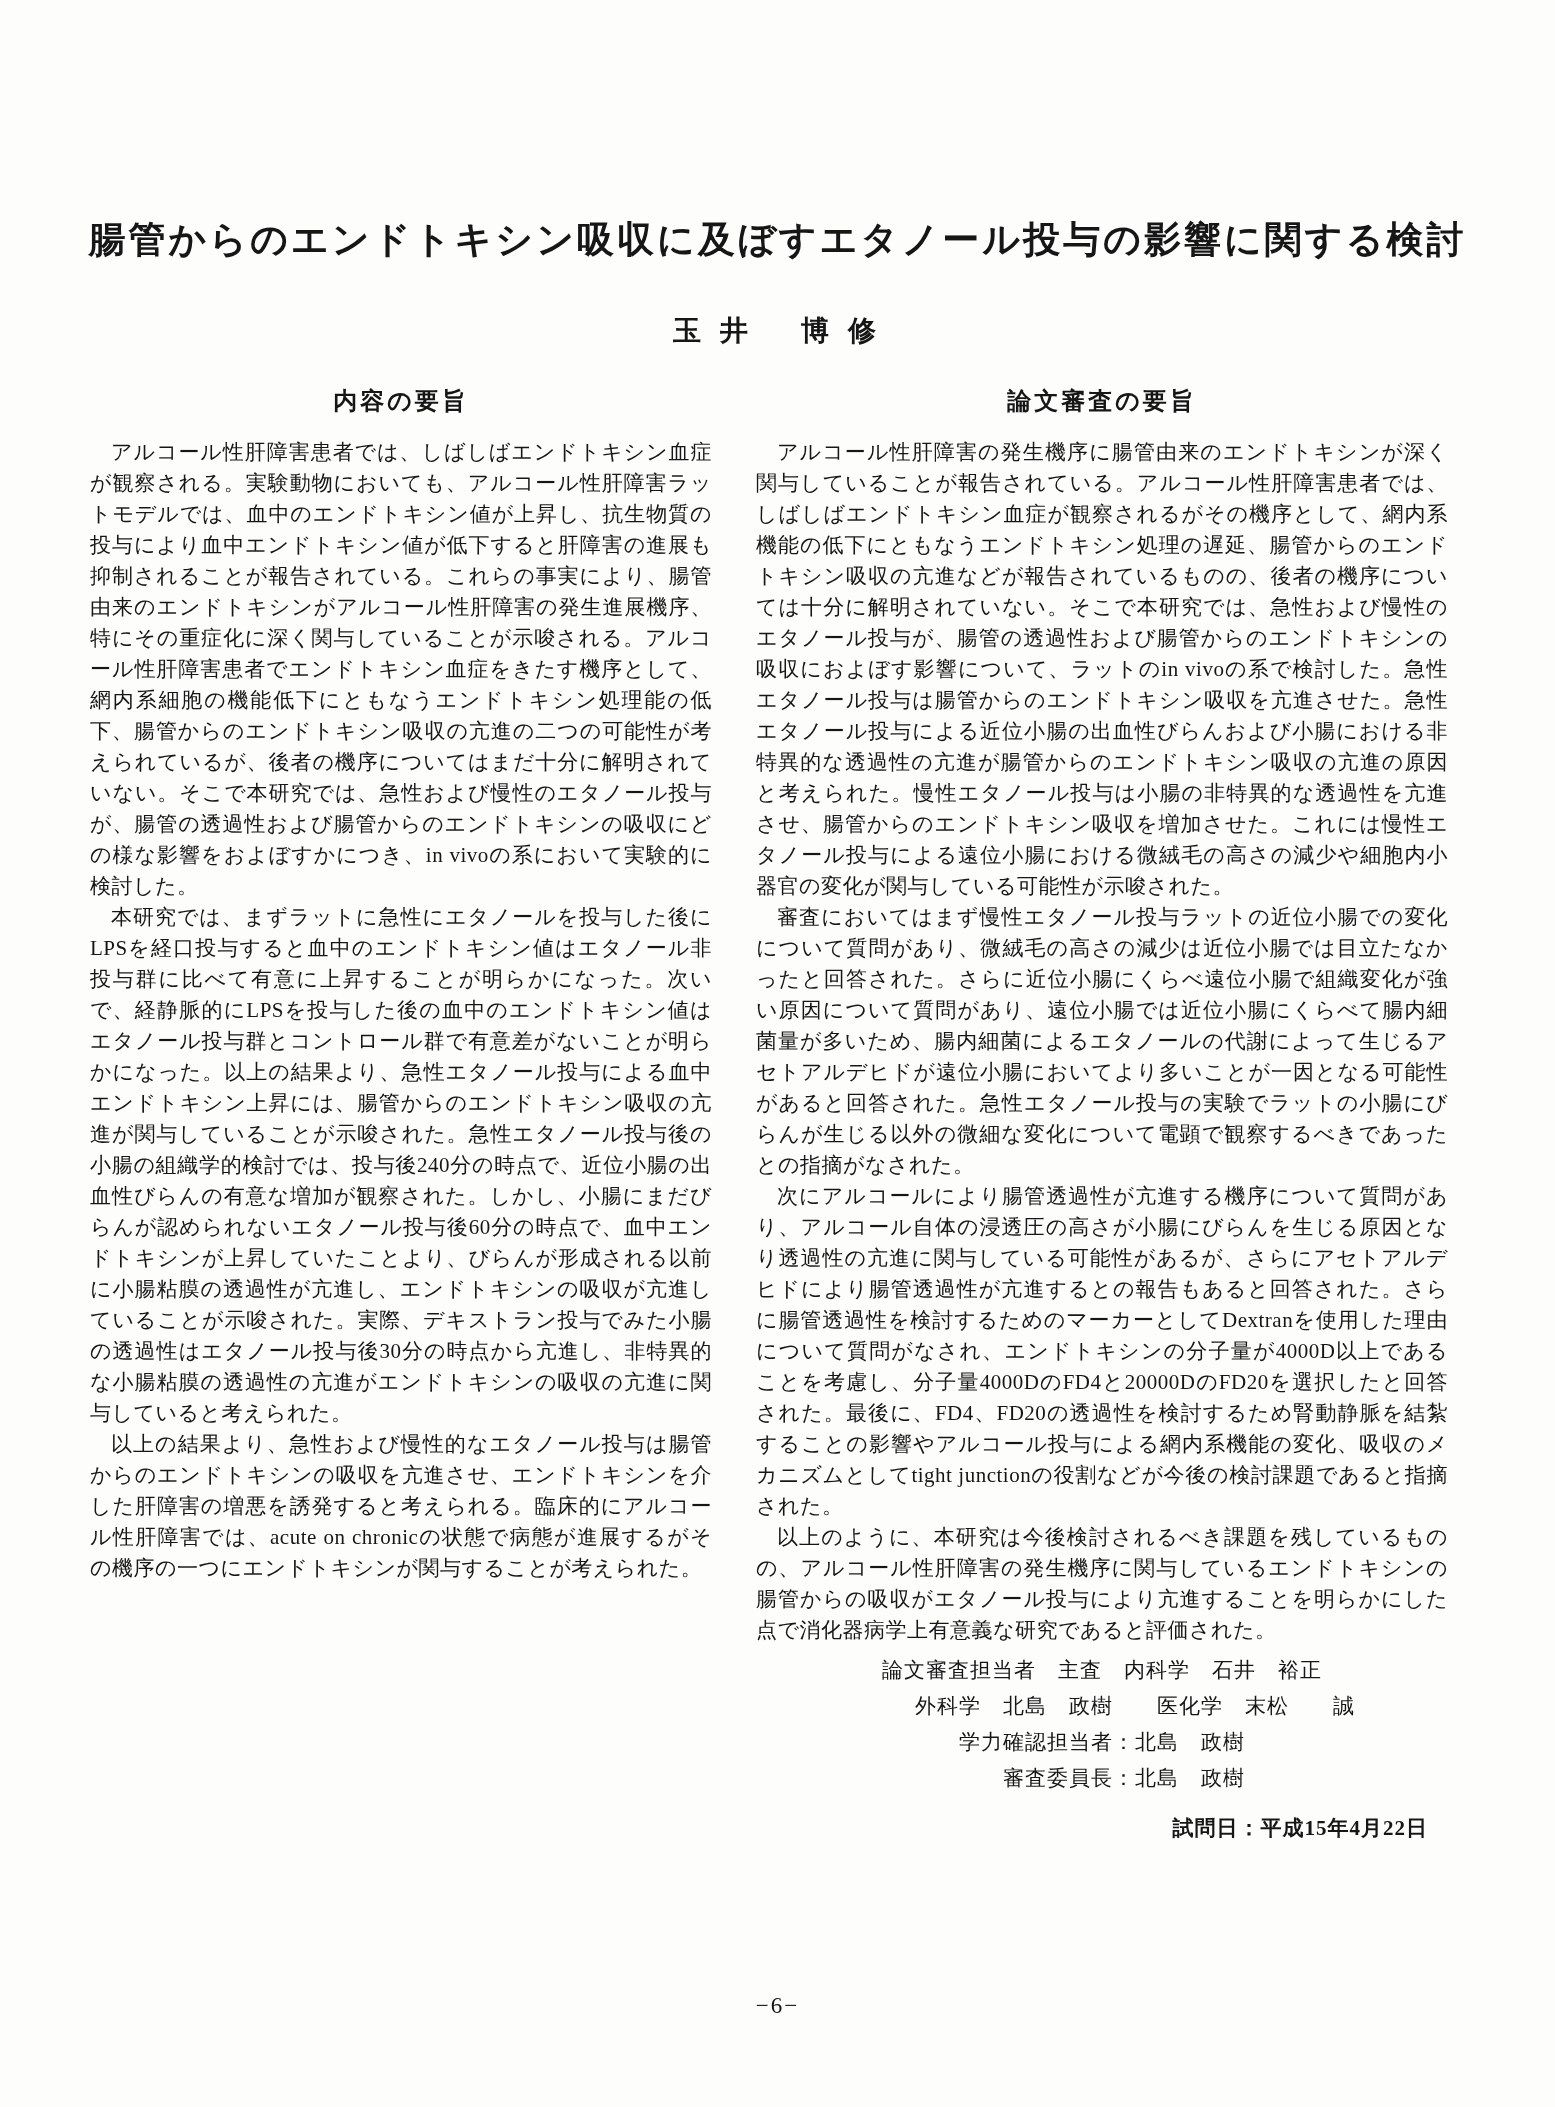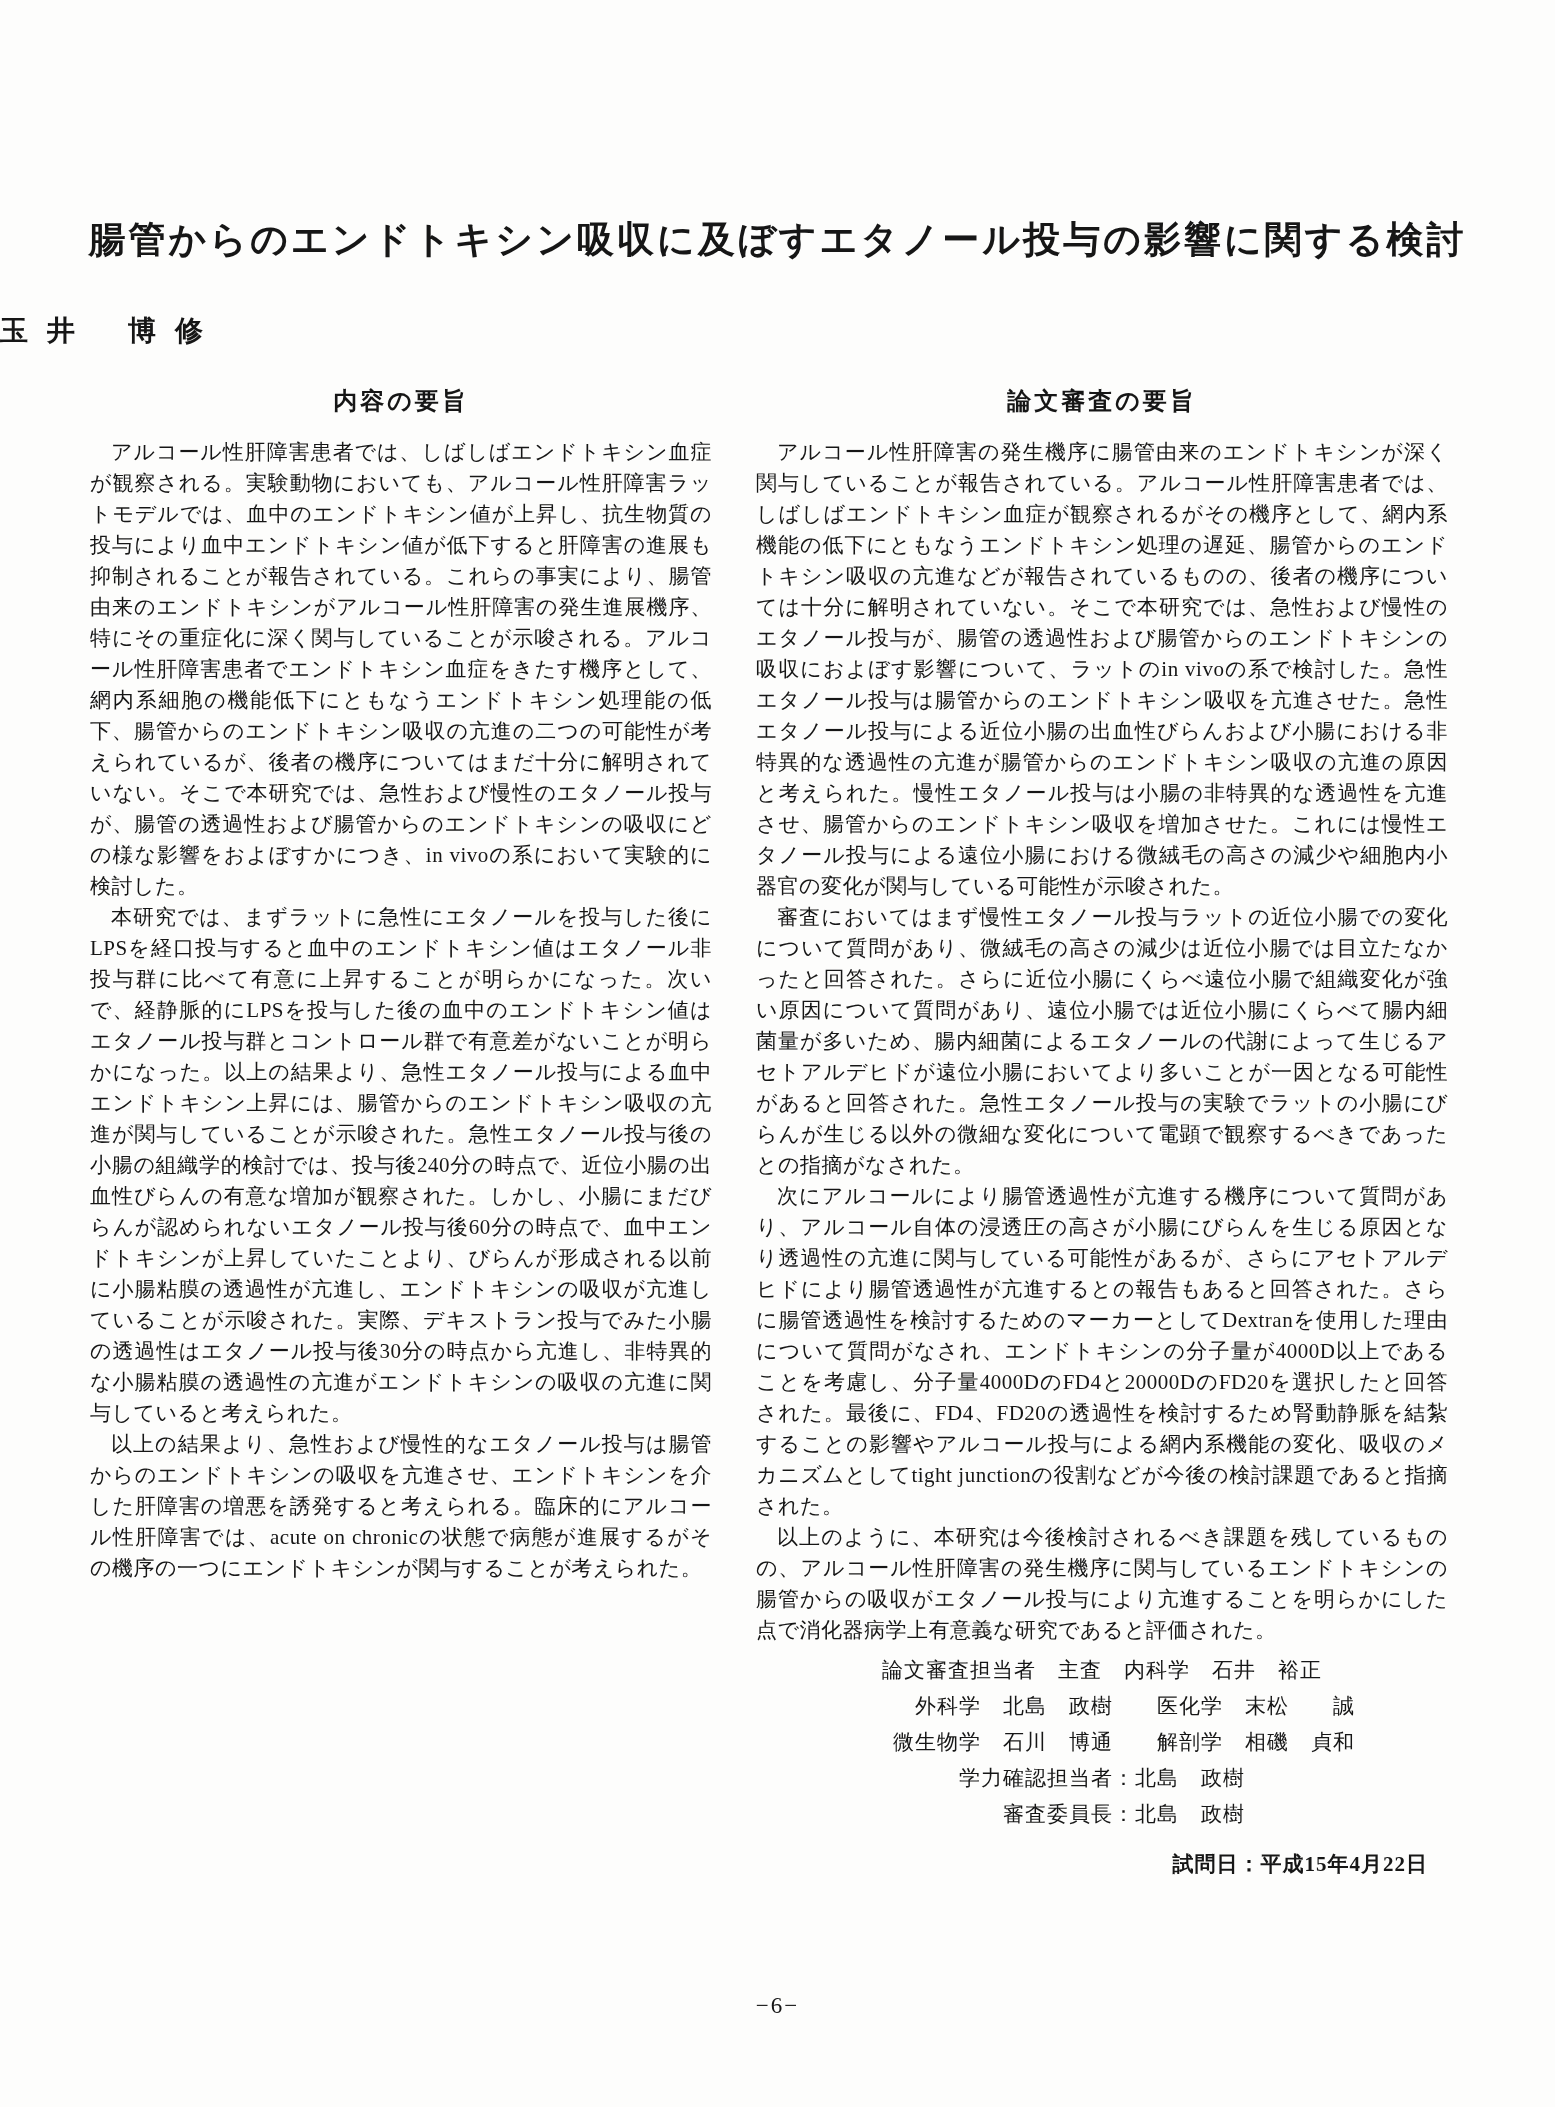--- a/index.html
+++ b/index.html
@@ -26,20 +26,21 @@
     font-size: 37px;
     font-weight: bold;
     letter-spacing: 3px;
     white-space: nowrap;
   }
   .author {
     position: absolute;
     top: 312px;
     left: 0;
     width: 100%;
+    text-align: center;
     font-size: 28px;
     font-weight: 600;
     letter-spacing: 6px;
     white-space: pre;
   }
   .columns {
     position: absolute;
     top: 385px;
     left: 90px;
     display: flex;
@@ -112,21 +113,20 @@
     <div class="col-right">
       <div class="col-heading">論文審査の要旨</div>
       <p class="para">アルコール性肝障害の発生機序に腸管由来のエンドトキシンが深く関与していることが報告されている。アルコール性肝障害患者では、しばしばエンドトキシン血症が観察されるがその機序として、網内系機能の低下にともなうエンドトキシン処理の遅延、腸管からのエンドトキシン吸収の亢進などが報告されているものの、後者の機序については十分に解明されていない。そこで本研究では、急性および慢性のエタノール投与が、腸管の透過性および腸管からのエンドトキシンの吸収におよぼす影響について、ラットのin vivoの系で検討した。急性エタノール投与は腸管からのエンドトキシン吸収を亢進させた。急性エタノール投与による近位小腸の出血性びらんおよび小腸における非特異的な透過性の亢進が腸管からのエンドトキシン吸収の亢進の原因と考えられた。慢性エタノール投与は小腸の非特異的な透過性を亢進させ、腸管からのエンドトキシン吸収を増加させた。これには慢性エタノール投与による遠位小腸における微絨毛の高さの減少や細胞内小器官の変化が関与している可能性が示唆された。</p>
       <p class="para">審査においてはまず慢性エタノール投与ラットの近位小腸での変化について質問があり、微絨毛の高さの減少は近位小腸では目立たなかったと回答された。さらに近位小腸にくらべ遠位小腸で組織変化が強い原因について質問があり、遠位小腸では近位小腸にくらべて腸内細菌量が多いため、腸内細菌によるエタノールの代謝によって生じるアセトアルデヒドが遠位小腸においてより多いことが一因となる可能性があると回答された。急性エタノール投与の実験でラットの小腸にびらんが生じる以外の微細な変化について電顕で観察するべきであったとの指摘がなされた。</p>
       <p class="para">次にアルコールにより腸管透過性が亢進する機序について質問があり、アルコール自体の浸透圧の高さが小腸にびらんを生じる原因となり透過性の亢進に関与している可能性があるが、さらにアセトアルデヒドにより腸管透過性が亢進するとの報告もあると回答された。さらに腸管透過性を検討するためのマーカーとしてDextranを使用した理由について質問がなされ、エンドトキシンの分子量が4000D以上であることを考慮し、分子量4000DのFD4と20000DのFD20を選択したと回答された。最後に、FD4、FD20の透過性を検討するため腎動静脈を結紮することの影響やアルコール投与による網内系機能の変化、吸収のメカニズムとしてtight junctionの役割などが今後の検討課題であると指摘された。</p>
       <p class="para">以上のように、本研究は今後検討されるべき課題を残しているものの、アルコール性肝障害の発生機序に関与しているエンドトキシンの腸管からの吸収がエタノール投与により亢進することを明らかにした点で消化器病学上有意義な研究であると評価された。</p>
 
       <div class="committee">
         <div class="committee-line">論文審査担当者　主査　内科学　石井　裕正</div>
         <div class="committee-line">　　　外科学　北島　政樹　　医化学　末松　　誠</div>
-        <div class="committee-line">　　微生物学　石川　博通　　解剖学　相磯　貞和</div>
         <div class="committee-line">学力確認担当者：北島　政樹</div>
         <div class="committee-line">　　審査委員長：北島　政樹</div>
       </div>
 
       <div class="exam-date">試問日：平成15年4月22日</div>
     </div>
 
   </div>
 
   <div class="page-number">−6−</div>

